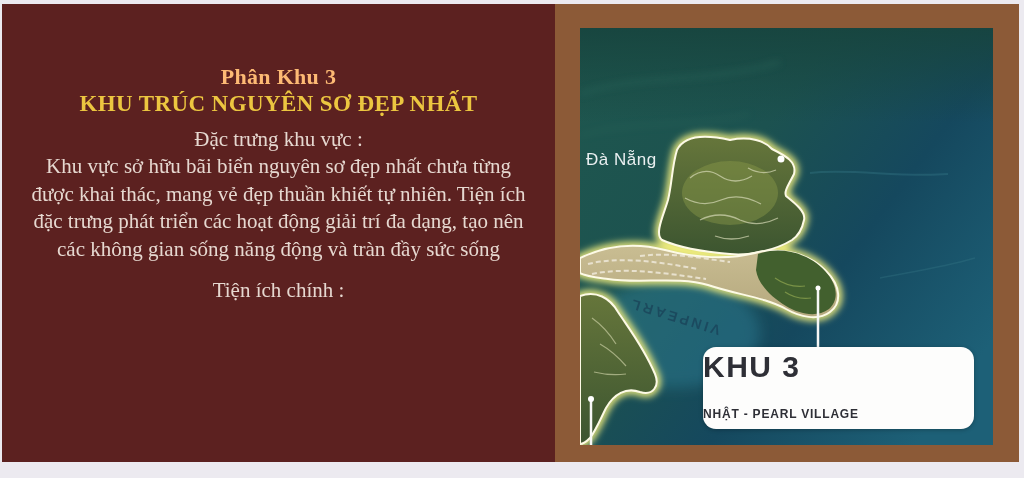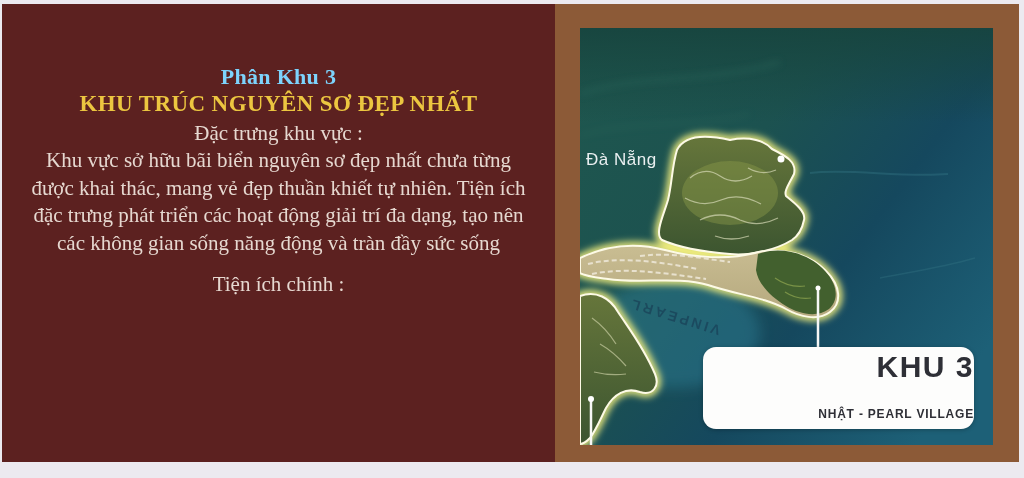--- a/index.html
+++ b/index.html
@@ -6,44 +6,44 @@
   #stage{
     position:relative;width:1024px;height:478px;background:#eceaf0;
     overflow:hidden;font-family:"Liberation Serif",serif;
   }
   
   .left-panel{
     position:absolute;left:2px;top:4px;width:553px;height:458px;
     background:#5c2120;overflow:hidden;text-align:center;color:#e6d8d0;
   }
   .titles{margin-top:60px;}
-  .title-gold1{font-size:22px;line-height:26px;font-weight:bold;color:#7dd3fc;letter-spacing:.3px;}
+  .title-gold1{font-size:22px;line-height:26px;font-weight:bold;color:#fdba74;letter-spacing:.3px;}
   .title-gold2{font-size:23px;line-height:27px;font-weight:bold;color:#ecc640;letter-spacing:.4px;}
   .title-white{font-size:23px;line-height:28px;font-weight:bold;color:#f0ebe4;letter-spacing:.4px;}
-  .sect-head{margin-top:3px;font-size:21px;line-height:27px;color:#e6d8d0;}
+  .sect-head{margin-top:9px;font-size:21px;line-height:27px;color:#e6d8d0;}
   .sect-body{
     font-size:21px;line-height:27.5px;color:#e6d8d0;white-space:pre-line;
     padding:0 18px;
   }
   .gap2{margin-top:14px;}
   
   .right-frame{
     position:absolute;left:555px;top:4px;width:464px;height:458px;
     background:#8c5a37;
   }
   .map-wrap{
     position:absolute;left:580px;top:28px;width:413px;height:417px;
     overflow:hidden;
   }
   .map-wrap svg{display:block;}
   
   .callout{
     position:absolute;left:703px;top:347px;width:271px;height:82px;
     background:#fdfdfc;border-radius:13px;
-    display:flex;flex-direction:column;align-items:flex-end;justify-content:center;
+    display:flex;flex-direction:column;align-items:flex-start;justify-content:center;
     font-family:"Liberation Sans",sans-serif;
     box-shadow:0 1px 4px rgba(0,0,0,.25);
   }
   .callout .l1{font-size:30px;font-weight:800;color:#2e2f36;letter-spacing:1.5px;line-height:34px;}
   .callout .l2{font-size:12px;font-weight:800;color:#2e2f36;letter-spacing:.8px;line-height:26px;margin-top:17px;}
 </style>
 </head>
 <body>
 
 <div id="stage">

